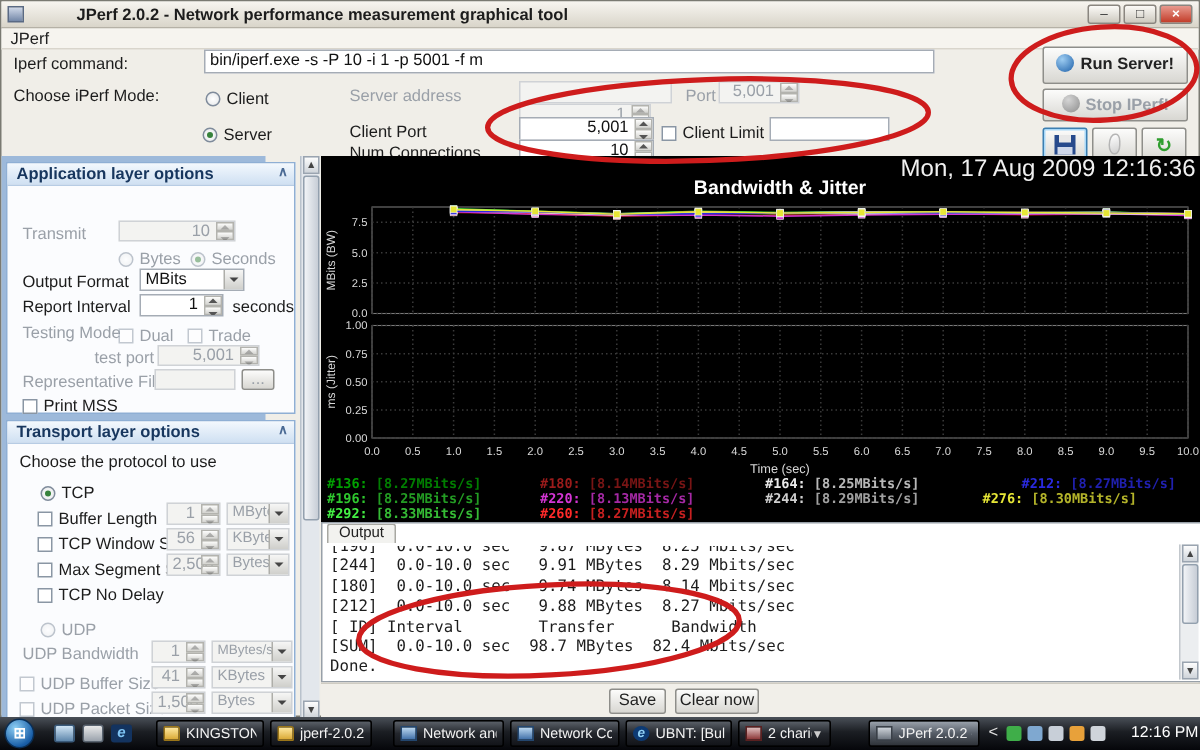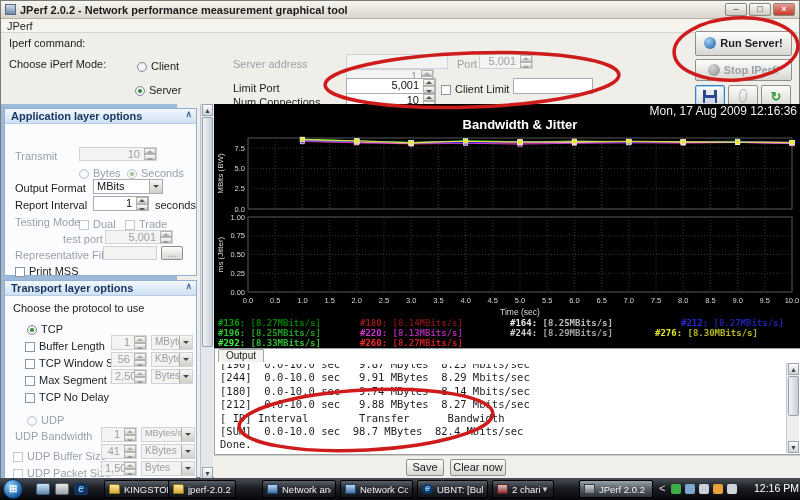--- a/index.html
+++ b/index.html
@@ -2,21 +2,21 @@
 <html><head>
 <meta charset="utf-8">
 <style>
   html,body{margin:0;padding:0;background:#444;}
   *{box-sizing:border-box;}
   .screen{position:relative;width:800px;height:500px;overflow:hidden;font-family:"Liberation Sans",sans-serif;background:#ece9e2;}
   .abs{position:absolute;}
 
   
   .window{position:absolute;left:0;top:0;width:800px;height:478px;background:#f0eee8;border:1px solid #7a7a72;}
-  .titlebar{position:absolute;left:0;top:0;width:100%;height:18px;background:linear-gradient(#f7f5f0,#d9d5ca);border-bottom:1px solid #b5b1a6;display:flex;align-items:center;padding:0 4px;}
+  .titlebar{position:absolute;left:0;top:0;width:100%;height:18px;background:linear-gradient(#f7f5f0,#d9d5ca);border-bottom:1px solid #b5b1a6;display:flex;align-items:center;padding:0 4px;gap:31px;}
   .appicon{width:11px;height:11px;background:linear-gradient(#cfd8e8,#7488a8);border:1px solid #5a6a84;margin-right:4px;}
   .titletext{font-size:11px;color:#1c1c1c;font-weight:bold;}
   .winbtns{margin-left:auto;display:flex;gap:2px;}
   .wbtn{width:22px;height:13px;border:1px solid #8a8680;border-radius:2px;background:linear-gradient(#fbfaf7,#cdc9bf);font-size:9px;line-height:11px;text-align:center;color:#333;}
   .wbtn.close{background:linear-gradient(#e89a8e,#c23b28);color:#fff;font-weight:bold;}
   .menubar{position:absolute;left:0;top:18px;width:100%;height:14px;background:#f6f4ef;border-bottom:1px solid #d9d5cc;font-size:11px;}
   .menuitem{position:absolute;left:6px;top:1px;color:#222;}
 
   
   .lbl{position:absolute;font-size:11px;color:#1c1c1c;white-space:nowrap;}
@@ -58,21 +58,21 @@
   .leftcol{position:absolute;left:0;top:103px;width:176px;height:375px;background:#9db9da;}
   .panel{position:absolute;left:3px;width:193px;background:#fbfcfe;border:1px solid #8fafd4;}
   .phead{height:15px;background:linear-gradient(#f3f8fd,#cfe0f2);border-bottom:1px solid #b7cce4;color:#17365e;font-size:11px;font-weight:bold;padding:1px 6px;position:relative;}
   .pcollapse{position:absolute;right:4px;top:0px;font-size:9px;color:#4a6a94;}
   .vscroll{position:absolute;width:13px;background:#e3e7ec;border-left:1px solid #b9c2cc;}
   .sarrow{position:absolute;left:1px;width:11px;height:12px;background:linear-gradient(#fdfdfd,#cfd4da);border:1px solid #9aa4b0;font-size:7px;text-align:center;line-height:11px;color:#444;}
   .sthumb{position:absolute;left:1px;width:11px;background:linear-gradient(90deg,#f2f4f7,#c7cdd6);border:1px solid #93a0ae;border-radius:2px;}
 
   
   .chartpanel{position:absolute;left:213px;top:103px;width:587px;height:244px;background:#000;}
-  .chartdate{position:absolute;right:4px;top:0;font-size:12px;color:#f0f0f0;}
+  .chartdate{position:absolute;right:4px;top:0;font-size:16px;color:#f0f0f0;}
   .legend{position:absolute;left:4px;top:214px;width:580px;display:flex;font-family:"DejaVu Sans Mono",monospace;font-size:9px;font-weight:bold;line-height:10px;}
   .legcol{display:flex;flex-direction:column;}
   .legitem .v{opacity:.78;}
 
   
   .outputpanel{position:absolute;left:213px;top:347px;width:587px;height:107px;background:#fff;border:1px solid #98a0a8;}
   .outtab{position:absolute;left:3px;top:0px;height:13px;padding:0 7px;background:#f2f2ef;border:1px solid #a8a8a2;border-bottom:none;border-radius:2px 2px 0 0;font-size:10px;line-height:12px;color:#222;}
   .outlines{position:absolute;left:5px;top:15px;right:16px;bottom:2px;overflow:hidden;font-family:"DejaVu Sans Mono",monospace;font-size:10.5px;line-height:13.4px;color:#1d1d1d;white-space:pre;}
   .outlines > div:first-child{margin-top:-6px;}
   .outscroll{position:absolute;right:1px;top:14px;bottom:1px;width:13px;background:#eceef0;border-left:1px solid #c3c8cd;}
@@ -121,38 +121,39 @@
         <span class="wbtn">□</span>
         <span class="wbtn close">×</span>
       </span>
     </div>
 
     <div class="menubar">
       <span class="menuitem">JPerf</span>
     </div>
 
     <span class="lbl" style="left:8px;top:36px;">Iperf command:</span>
+    <div class="field" style="left:135px;top:32px;width:487px;height:16px;">bin/iperf.exe -s -P 10 -i 1 -p 5001 -f m</div>
 
     <span class="lbl" style="left:8px;top:57px;">Choose iPerf Mode:</span>
 
     <span class="abs" style="left:136px;top:56px;"><span class="radio"></span><span class="inlinelbl">Client</span></span>
     <span class="lbl off" style="left:232px;top:57px;">Server address</span>
     <div class="field off" style="left:345px;top:53px;width:102px;height:15px;"></div>
     <span class="lbl off" style="left:456px;top:57px;">Port</span>
     <div class="field off num" style="left:478px;top:53px;width:54px;height:15px;"><span>5,001</span><span class="spin">
           <i class="up"></i>
           <i class="dn"></i>
         </span></div>
     <div class="field off num" style="left:345px;top:68px;width:88px;height:14px;"><span>1</span><span class="spin">
           <i class="up"></i>
           <i class="dn"></i>
         </span></div>
 
     <span class="abs" style="left:134px;top:80px;"><span class="radio on"></span><span class="inlinelbl">Server</span></span>
-    <span class="lbl" style="left:232px;top:81px;">Limit Port</span>
+    <span class="lbl" style="left:232px;top:81px;">Client Port</span>
     <div class="field num" style="left:345px;top:77px;width:90px;height:16px;"><span>5,001</span><span class="spin">
           <i class="up"></i>
           <i class="dn"></i>
         </span></div>
     <span class="abs" style="left:440px;top:79px;"><span class="cb"></span><span class="inlinelbl">Client Limit</span></span>
     <div class="field" style="left:512px;top:77px;width:80px;height:16px;"></div>
     <span class="lbl" style="left:232px;top:95px;">Num Connections</span>
     <div class="field num" style="left:345px;top:92px;width:90px;height:16px;"><span>10</span><span class="spin">
           <i class="up"></i>
           <i class="dn"></i>
@@ -492,21 +493,21 @@
         <span>⊞</span>
       </div>
     <div class="ql ql1" style="left:36px;"></div>
     <div class="ql ql2" style="left:55px;"></div>
     <div class="ql ql3" style="left:74px;">e</div>
     <div id="tbitems">
         <div class="tbitem" style="left: 104px; width: 72px;">
           <span class="tbicon folder"></span>
           <span class="tlabel">KINGSTON (F:)</span>
         </div>
-        <div class="tbitem" style="left: 168px; width: 68px;">
+        <div class="tbitem" style="left: 180px; width: 68px;">
           <span class="tbicon folder"></span>
           <span class="tlabel">jperf-2.0.2</span>
         </div>
         <div class="tbitem" style="left: 262px; width: 74px;">
           <span class="tbicon network"></span>
           <span class="tlabel">Network and ...</span>
         </div>
         <div class="tbitem" style="left: 340px; width: 73px;">
           <span class="tbicon network"></span>
           <span class="tlabel">Network Con...</span>

